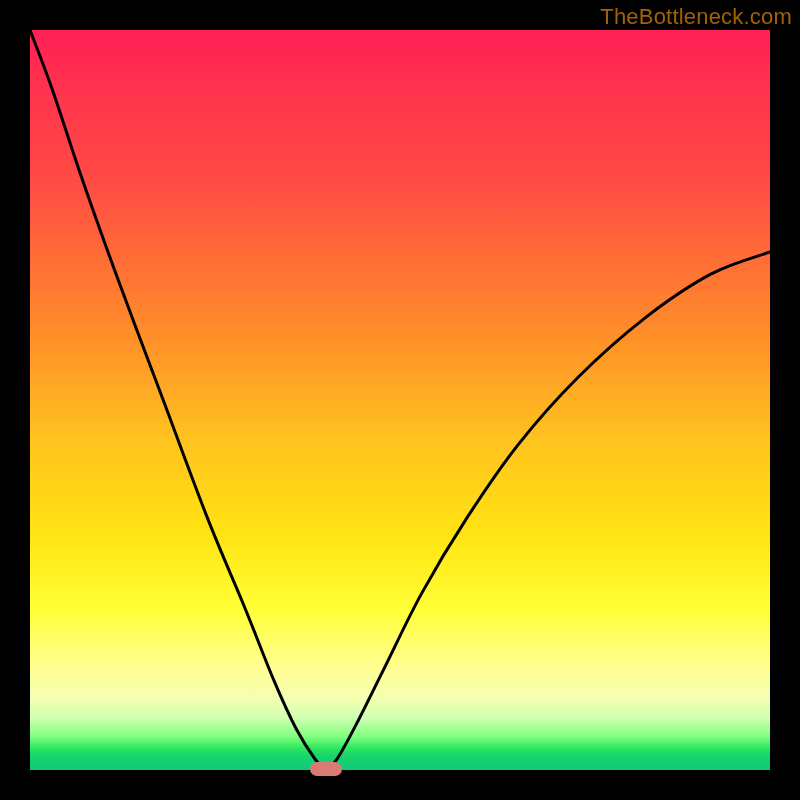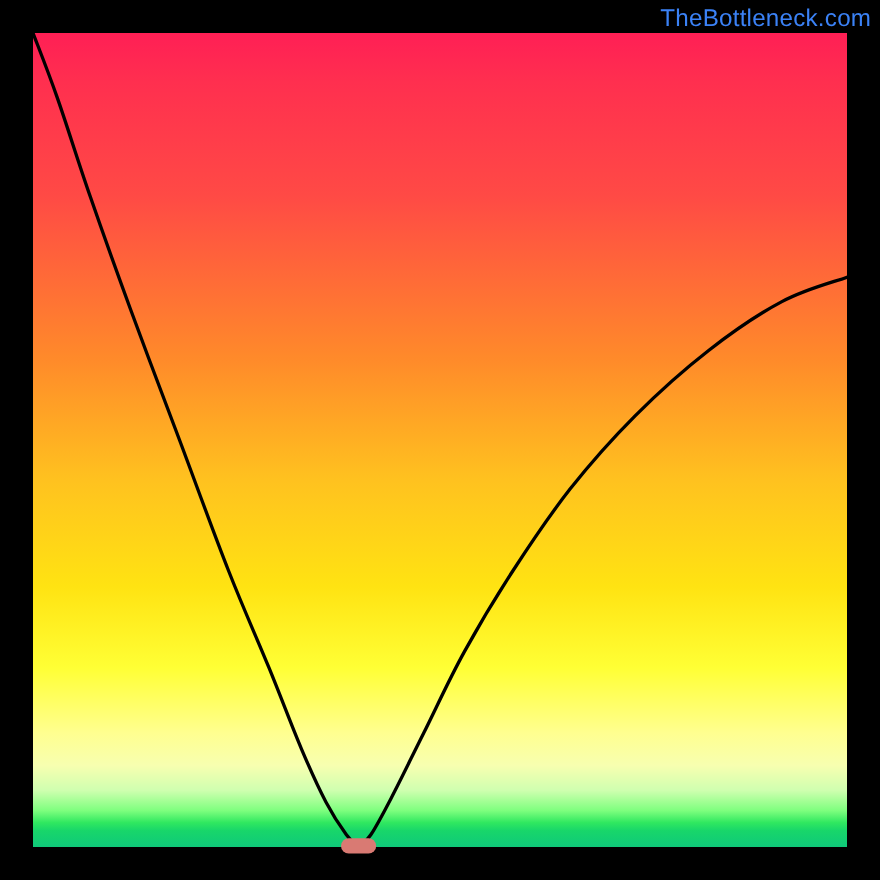--- a/index.html
+++ b/index.html
@@ -46,21 +46,21 @@
     position: absolute;
     left: 0;
     top: 0;
     width: 740px;
     height: 740px;
   }
   .watermark {
     position: absolute;
     top: 4px;
     right: 8px;
-    color: #3b82f6;
+    color: #a16207;
     font-size: 22px;
     letter-spacing: 0.2px;
     font-weight: 400;
     user-select: none;
   }
   .marker {
     position: absolute;
     width: 32px;
     height: 14px;
     border-radius: 7px;

